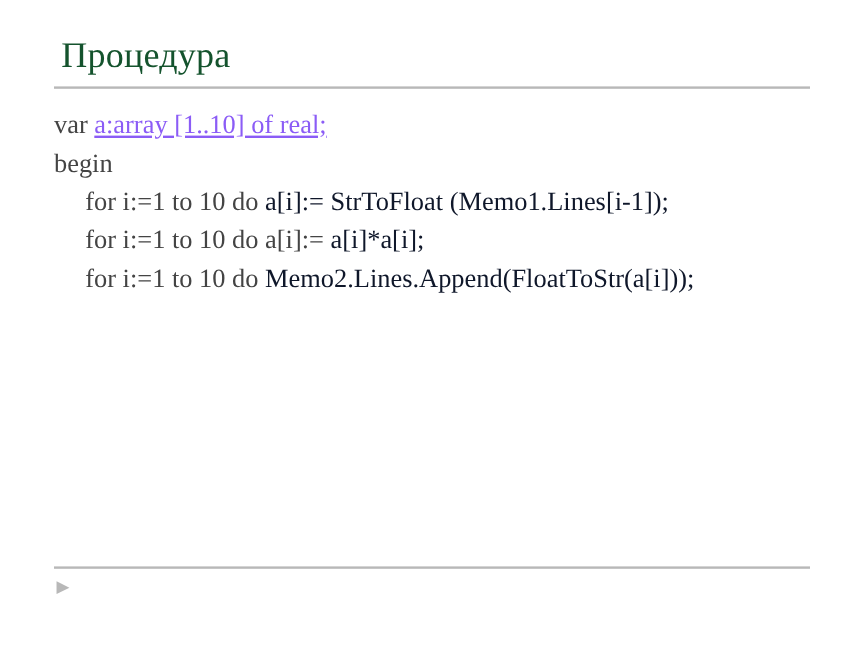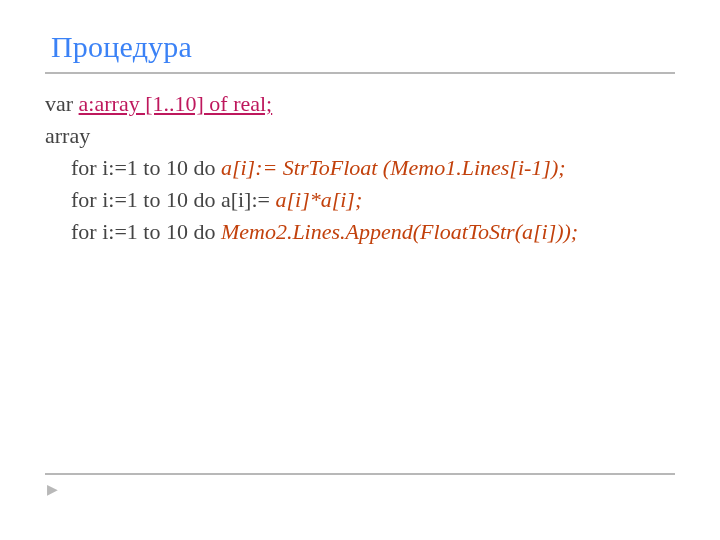--- a/index.html
+++ b/index.html
@@ -17,21 +17,21 @@
     box-sizing: border-box;
     width: 100%;
     height: 100%;
     position: relative;
   }
   .title-block {
     margin-bottom: 8px;
   }
   .title {
     font-size: 30px;
-    color: #3b82f6;
+    color: #14532d;
     padding-left: 6px;
     padding-bottom: 8px;
     letter-spacing: 0.2px;
   }
   .hr-top {
     border: 0;
     border-top: 2px solid #b8b8b8;
     margin: 0 0 14px 0;
   }
   .body {
@@ -39,26 +39,25 @@
     line-height: 1.45;
     color: #444;
   }
   .indent1 {
     padding-left: 26px;
   }
   .indent2 {
     padding-left: 26px;
   }
   .redu {
-    color: #be185d;
+    color: #8b5cf6;
     text-decoration: underline;
   }
   .red {
-    color: #c2410c;
-    font-style: italic;
+    color: #0f172a;
   }
   .footer {
     position: absolute;
     left: 45px;
     right: 45px;
     bottom: 42px;
   }
   .hr-bot {
     border: 0;
     border-top: 2px solid #b8b8b8;
@@ -76,21 +75,21 @@
 <div class="slide">
   <div class="title-block">
     <div class="title">Процедура</div>
     <hr class="hr-top">
   </div>
 
   <div class="body">
     <div>
       <span>var </span><span class="redu">a:array [1..10] of real;</span>
     </div>
-    <div>array</div>
+    <div>begin</div>
 
     <div class="indent2">
       <span>for i:=1 to 10 do  </span><span class="red">a[i]:= StrToFloat (Memo1.Lines[i-1]);</span>
     </div>
     <div class="indent2">
       <span>for i:=1 to 10 do a[i]:= </span><span class="red">a[i]*a[i];</span>
     </div>
     <div class="indent2">
       <span>for i:=1 to 10 do </span><span class="red">Memo2.Lines.Append(FloatToStr(a[i]));</span>
     </div>

